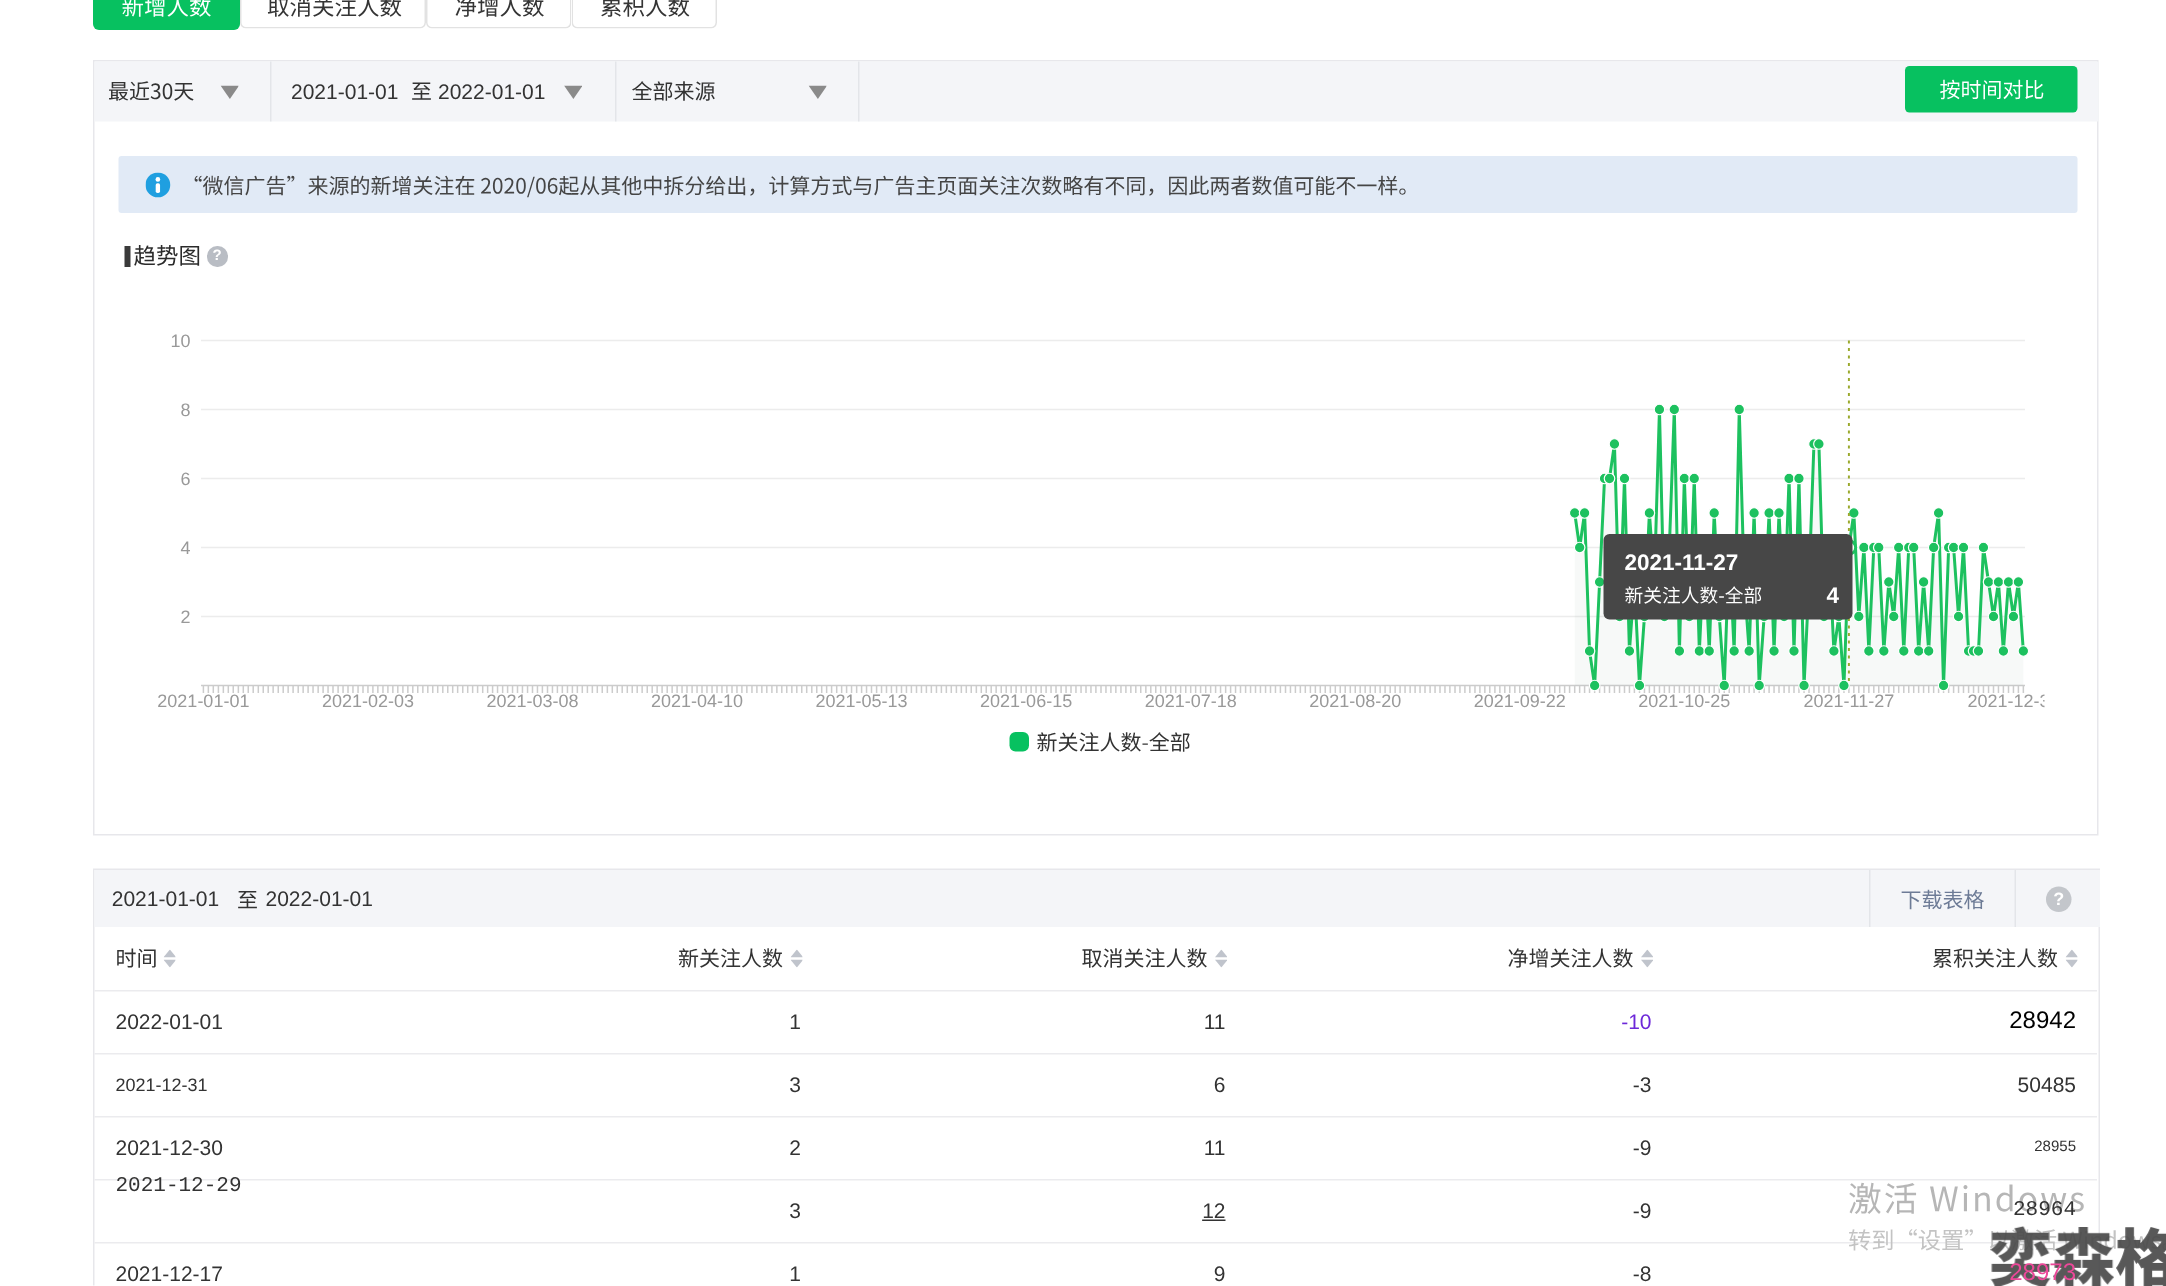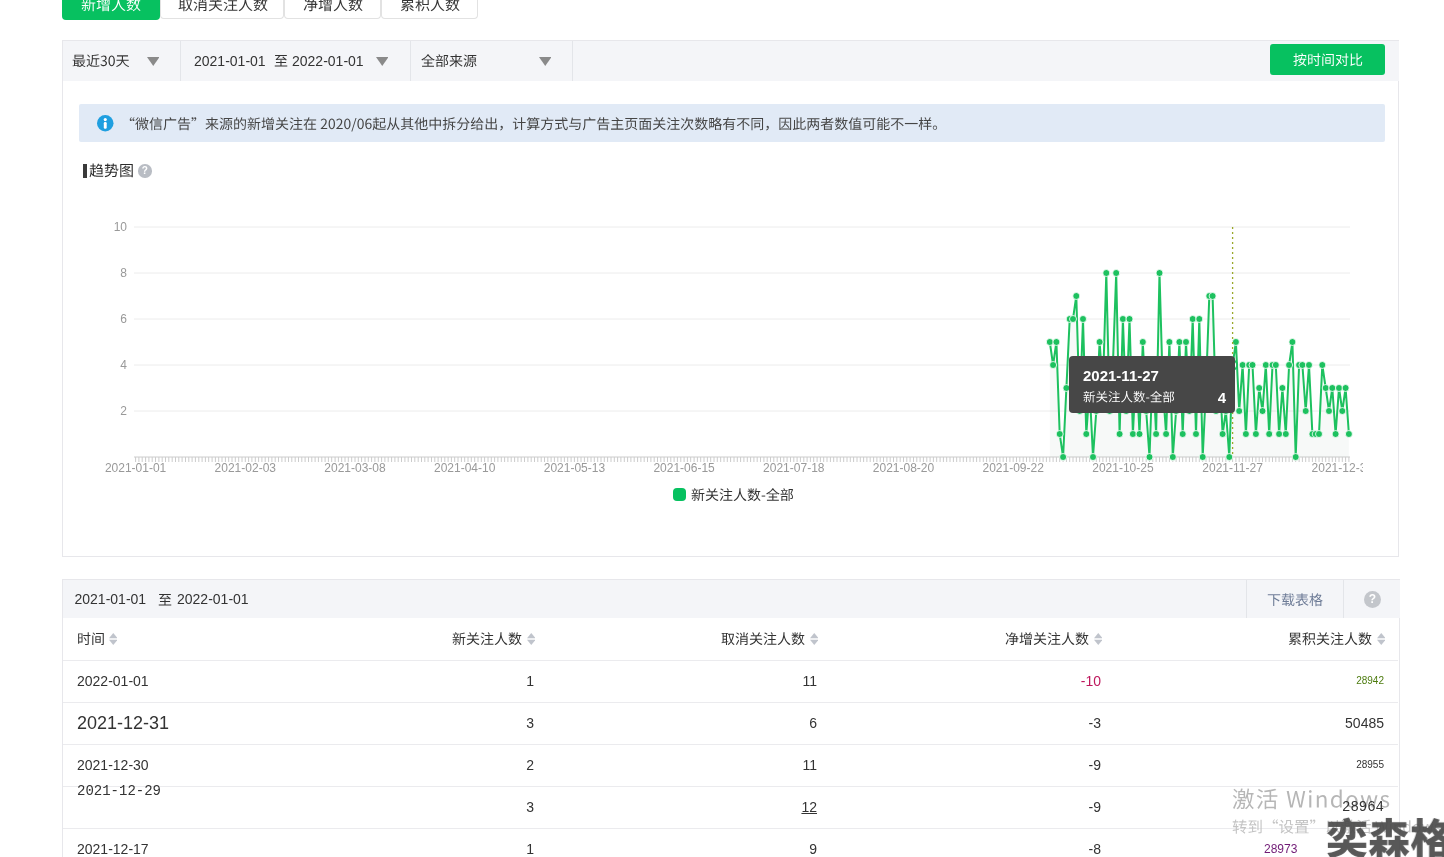--- a/index.html
+++ b/index.html
@@ -283,24 +283,24 @@
     <polygon points="0,6.800000000000001 8.5,6.800000000000001 4.25,12.0" fill="#c0c4cc"></polygon>
   </svg>
 <svg style="position:absolute;left:1376.5px;top:633.0px" width="8.5" height="12.0">
     <polygon points="4.25,0 8.5,5.2 0,5.2" fill="#c0c4cc"></polygon>
     <polygon points="0,6.800000000000001 8.5,6.800000000000001 4.25,12.0" fill="#c0c4cc"></polygon>
   </svg>
 <div style="position:absolute;left:63px;top:660px;width:1335px;height:1px;background:#ebebee;"></div>
 <div style="position:absolute;left:77px;top:674.0px;font-size:14px;line-height:14px;color:#333;z-index:10;">2022-01-01</div>
 <div style="position:absolute;left:414px;top:674.0px;width:120px;text-align:right;font-size:14px;line-height:14px;color:#333;z-index:10;">1</div>
 <div style="position:absolute;left:697px;top:674.0px;width:120px;text-align:right;font-size:14px;line-height:14px;color:#333;z-index:10;">11</div>
-<div style="position:absolute;left:981px;top:674.0px;width:120px;text-align:right;font-size:14px;line-height:14px;color:#be185d;z-index:10;">-10</div>
-<div style="position:absolute;left:1264px;top:674.0px;width:120px;text-align:right;font-size:10px;line-height:14px;color:#4d7c0f;z-index:10;">28942</div>
+<div style="position:absolute;left:981px;top:674.0px;width:120px;text-align:right;font-size:14px;line-height:14px;color:#6d28d9;z-index:10;">-10</div>
+<div style="position:absolute;left:1264px;top:674.0px;width:120px;text-align:right;font-size:16px;line-height:14px;color:#000000;z-index:10;">28942</div>
 <div style="position:absolute;left:63px;top:702px;width:1335px;height:1px;background:#ebebee;z-index:3;"></div>
-<div style="position:absolute;left:77px;top:716.0px;font-size:18px;line-height:14px;color:#333;z-index:10;">2021-12-31</div>
+<div style="position:absolute;left:77px;top:716.0px;font-size:12px;line-height:14px;color:#333;z-index:10;">2021-12-31</div>
 <div style="position:absolute;left:414px;top:716.0px;width:120px;text-align:right;font-size:14px;line-height:14px;color:#333;z-index:10;">3</div>
 <div style="position:absolute;left:697px;top:716.0px;width:120px;text-align:right;font-size:14px;line-height:14px;color:#333;z-index:10;">6</div>
 <div style="position:absolute;left:981px;top:716.0px;width:120px;text-align:right;font-size:14px;line-height:14px;color:#333;z-index:10;">-3</div>
 <div style="position:absolute;left:1264px;top:716.0px;width:120px;text-align:right;font-size:14px;line-height:14px;color:#333;z-index:10;">50485</div>
 <div style="position:absolute;left:63px;top:744px;width:1335px;height:1px;background:#ebebee;z-index:3;"></div>
 <div style="position:absolute;left:77px;top:758.0px;font-size:14px;line-height:14px;color:#333;z-index:10;">2021-12-30</div>
 <div style="position:absolute;left:414px;top:758.0px;width:120px;text-align:right;font-size:14px;line-height:14px;color:#333;z-index:10;">2</div>
 <div style="position:absolute;left:697px;top:758.0px;width:120px;text-align:right;font-size:14px;line-height:14px;color:#333;z-index:10;">11</div>
 <div style="position:absolute;left:981px;top:758.0px;width:120px;text-align:right;font-size:14px;line-height:14px;color:#333;z-index:10;">-9</div>
 <div style="position:absolute;left:1264px;top:758.0px;width:120px;text-align:right;font-size:10px;line-height:14px;color:#333;z-index:10;">28955</div>
@@ -308,21 +308,21 @@
 <div style="position:absolute;left:77px;top:784px;font-size:14px;line-height:14px;color:#333;z-index:10;font-family:Liberation Mono, monospace;">2021-12-29</div>
 <div style="position:absolute;left:414px;top:800.0px;width:120px;text-align:right;font-size:14px;line-height:14px;color:#333;z-index:10;">3</div>
 <div style="position:absolute;left:697px;top:800.0px;width:120px;text-align:right;font-size:14px;line-height:14px;color:#333;z-index:10;text-decoration:underline;">12</div>
 <div style="position:absolute;left:981px;top:800.0px;width:120px;text-align:right;font-size:14px;line-height:14px;color:#333;z-index:10;">-9</div>
 <div style="position:absolute;left:1264px;top:800.0px;width:120px;text-align:right;font-size:14px;line-height:14px;color:#333;z-index:10;font-family:Liberation Mono, monospace;">28964</div>
 <div style="position:absolute;left:63px;top:828px;width:1335px;height:1px;background:#ebebee;z-index:3;"></div>
 <div style="position:absolute;left:77px;top:842.0px;font-size:14px;line-height:14px;color:#333;z-index:10;">2021-12-17</div>
 <div style="position:absolute;left:414px;top:842.0px;width:120px;text-align:right;font-size:14px;line-height:14px;color:#333;z-index:10;">1</div>
 <div style="position:absolute;left:697px;top:842.0px;width:120px;text-align:right;font-size:14px;line-height:14px;color:#333;z-index:10;">9</div>
 <div style="position:absolute;left:981px;top:842.0px;width:120px;text-align:right;font-size:14px;line-height:14px;color:#333;z-index:10;">-8</div>
-<div style="position:absolute;left:1264px;top:842.0px;width:120px;font-size:12px;line-height:14px;color:#701a75;z-index:10;">28973</div>
+<div style="position:absolute;left:1264px;top:842.0px;width:120px;text-align:right;font-size:16px;line-height:14px;color:#ec4899;z-index:10;">28973</div>
 <svg style="position:absolute;left:81.0px;top:-5.5px;" width="62.0" height="19.2">
     <g fill="#fff" transform="translate(0,15) scale(0.015000,-0.015000)">
       <use href="#g0" x="0"></use>
       <use href="#g1" x="1000"></use>
       <use href="#g2" x="2000"></use>
       <use href="#g3" x="3000"></use>
     </g>
   </svg>
 <svg style="position:absolute;left:177.5px;top:-5.5px;" width="92.0" height="19.2">
     <g fill="#353535" transform="translate(0,15) scale(0.015000,-0.015000)">

